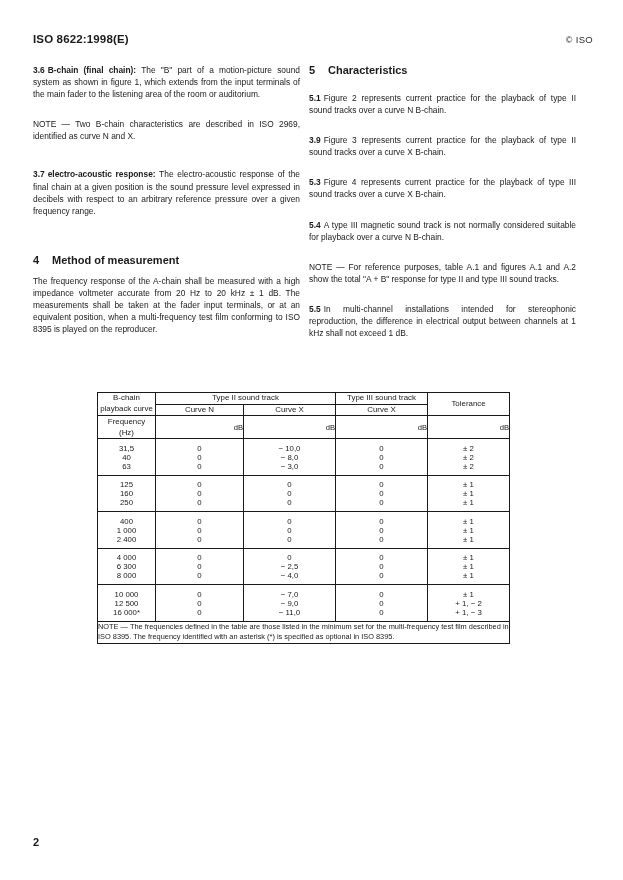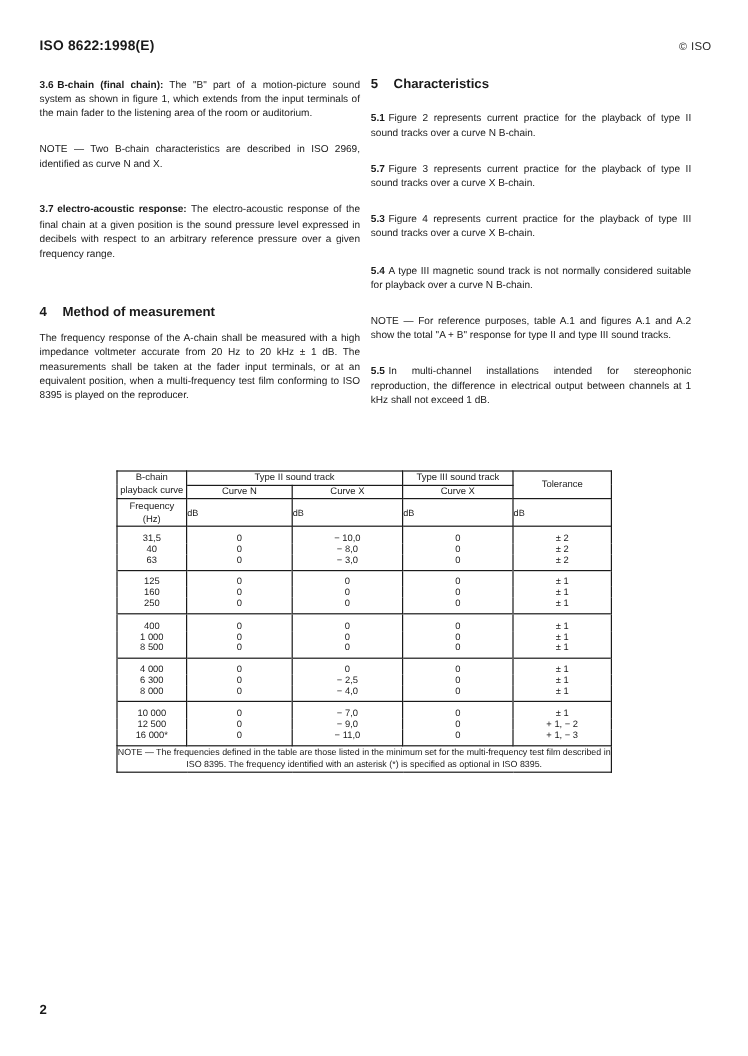--- a/index.html
+++ b/index.html
@@ -129,21 +129,21 @@
   }
   th.stub {
     font-weight: bold;
     font-size: 7.9px;
     text-align: center;
     line-height: 10.8px;
     padding: 4px 2px;
   }
   th.unit {
     font-weight: normal;
-    text-align: left;
+    text-align: right;
     font-size: 7.6px;
     padding: 5px 2px 5px;
   }
   th.freq-lab {
     font-weight: bold;
     font-size: 7.9px;
     text-align: center;
     line-height: 11px;
     padding: 3px 2px;
   }
@@ -166,21 +166,21 @@
     border-bottom: 0;
   }
   tbody.grp tr.grp-first td { border-top: 0.8px solid #1a1a1a; }
   tbody.grp.last-grp tr.grp-last td { border-bottom: 1.4px solid #1a1a1a; }
 
   td.tnote {
     border-top: 1.4px solid #1a1a1a;
     font-size: 7.4px;
     line-height: 10.6px;
     padding: 5px 7px 6px 7px;
-    text-align: center;
+    text-align: left;
   }
 
   
   .page-no {
     position: absolute;
     left: 33px;
     top: 836px;
     font-size: 11px;
     font-weight: bold;
   }
@@ -226,21 +226,21 @@
         <span>Characteristics</span>
       </div>
 
 
       <div class="gap-sm"></div>
 
       <p class="para"><span class="clause-no">5.1</span><span>Figure 2 represents current practice for the playback of type II sound tracks over a curve N B-chain.</span></p>
 
       <div class="gap-sm"></div>
 
-      <p class="para"><span class="clause-no">5.7</span><span>Figure 3 represents current practice for the playback of type II sound tracks over a curve X B-chain.</span></p>
+      <p class="para"><span class="clause-no">3.9</span><span>Figure 3 represents current practice for the playback of type II sound tracks over a curve X B-chain.</span></p>
 
       <div class="gap-sm"></div>
 
       <p class="para"><span class="clause-no">5.3</span><span>Figure 4 represents current practice for the playback of type III sound tracks over a curve X B-chain.</span></p>
 
       <div class="gap-sm"></div>
 
       <p class="para"><span class="clause-no">5.4</span><span>A type III magnetic sound track is not normally considered suitable for playback over a curve N B-chain.</span></p>
 
       <div class="gap-sm"></div>
@@ -342,21 +342,21 @@
             <td class="val">± 1</td>
           </tr>
           <tr>
             <td class="freq">1 000</td>
             <td class="val">0</td>
             <td class="val">0</td>
             <td class="val">0</td>
             <td class="val">± 1</td>
           </tr>
           <tr class=" grp-last">
-            <td class="freq">8 500</td>
+            <td class="freq">2 400</td>
             <td class="val">0</td>
             <td class="val">0</td>
             <td class="val">0</td>
             <td class="val">± 1</td>
           </tr>
         </tbody>
         <tbody class="grp">
           <tr class="grp-first">
             <td class="freq">4 000</td>
             <td class="val">0</td>

